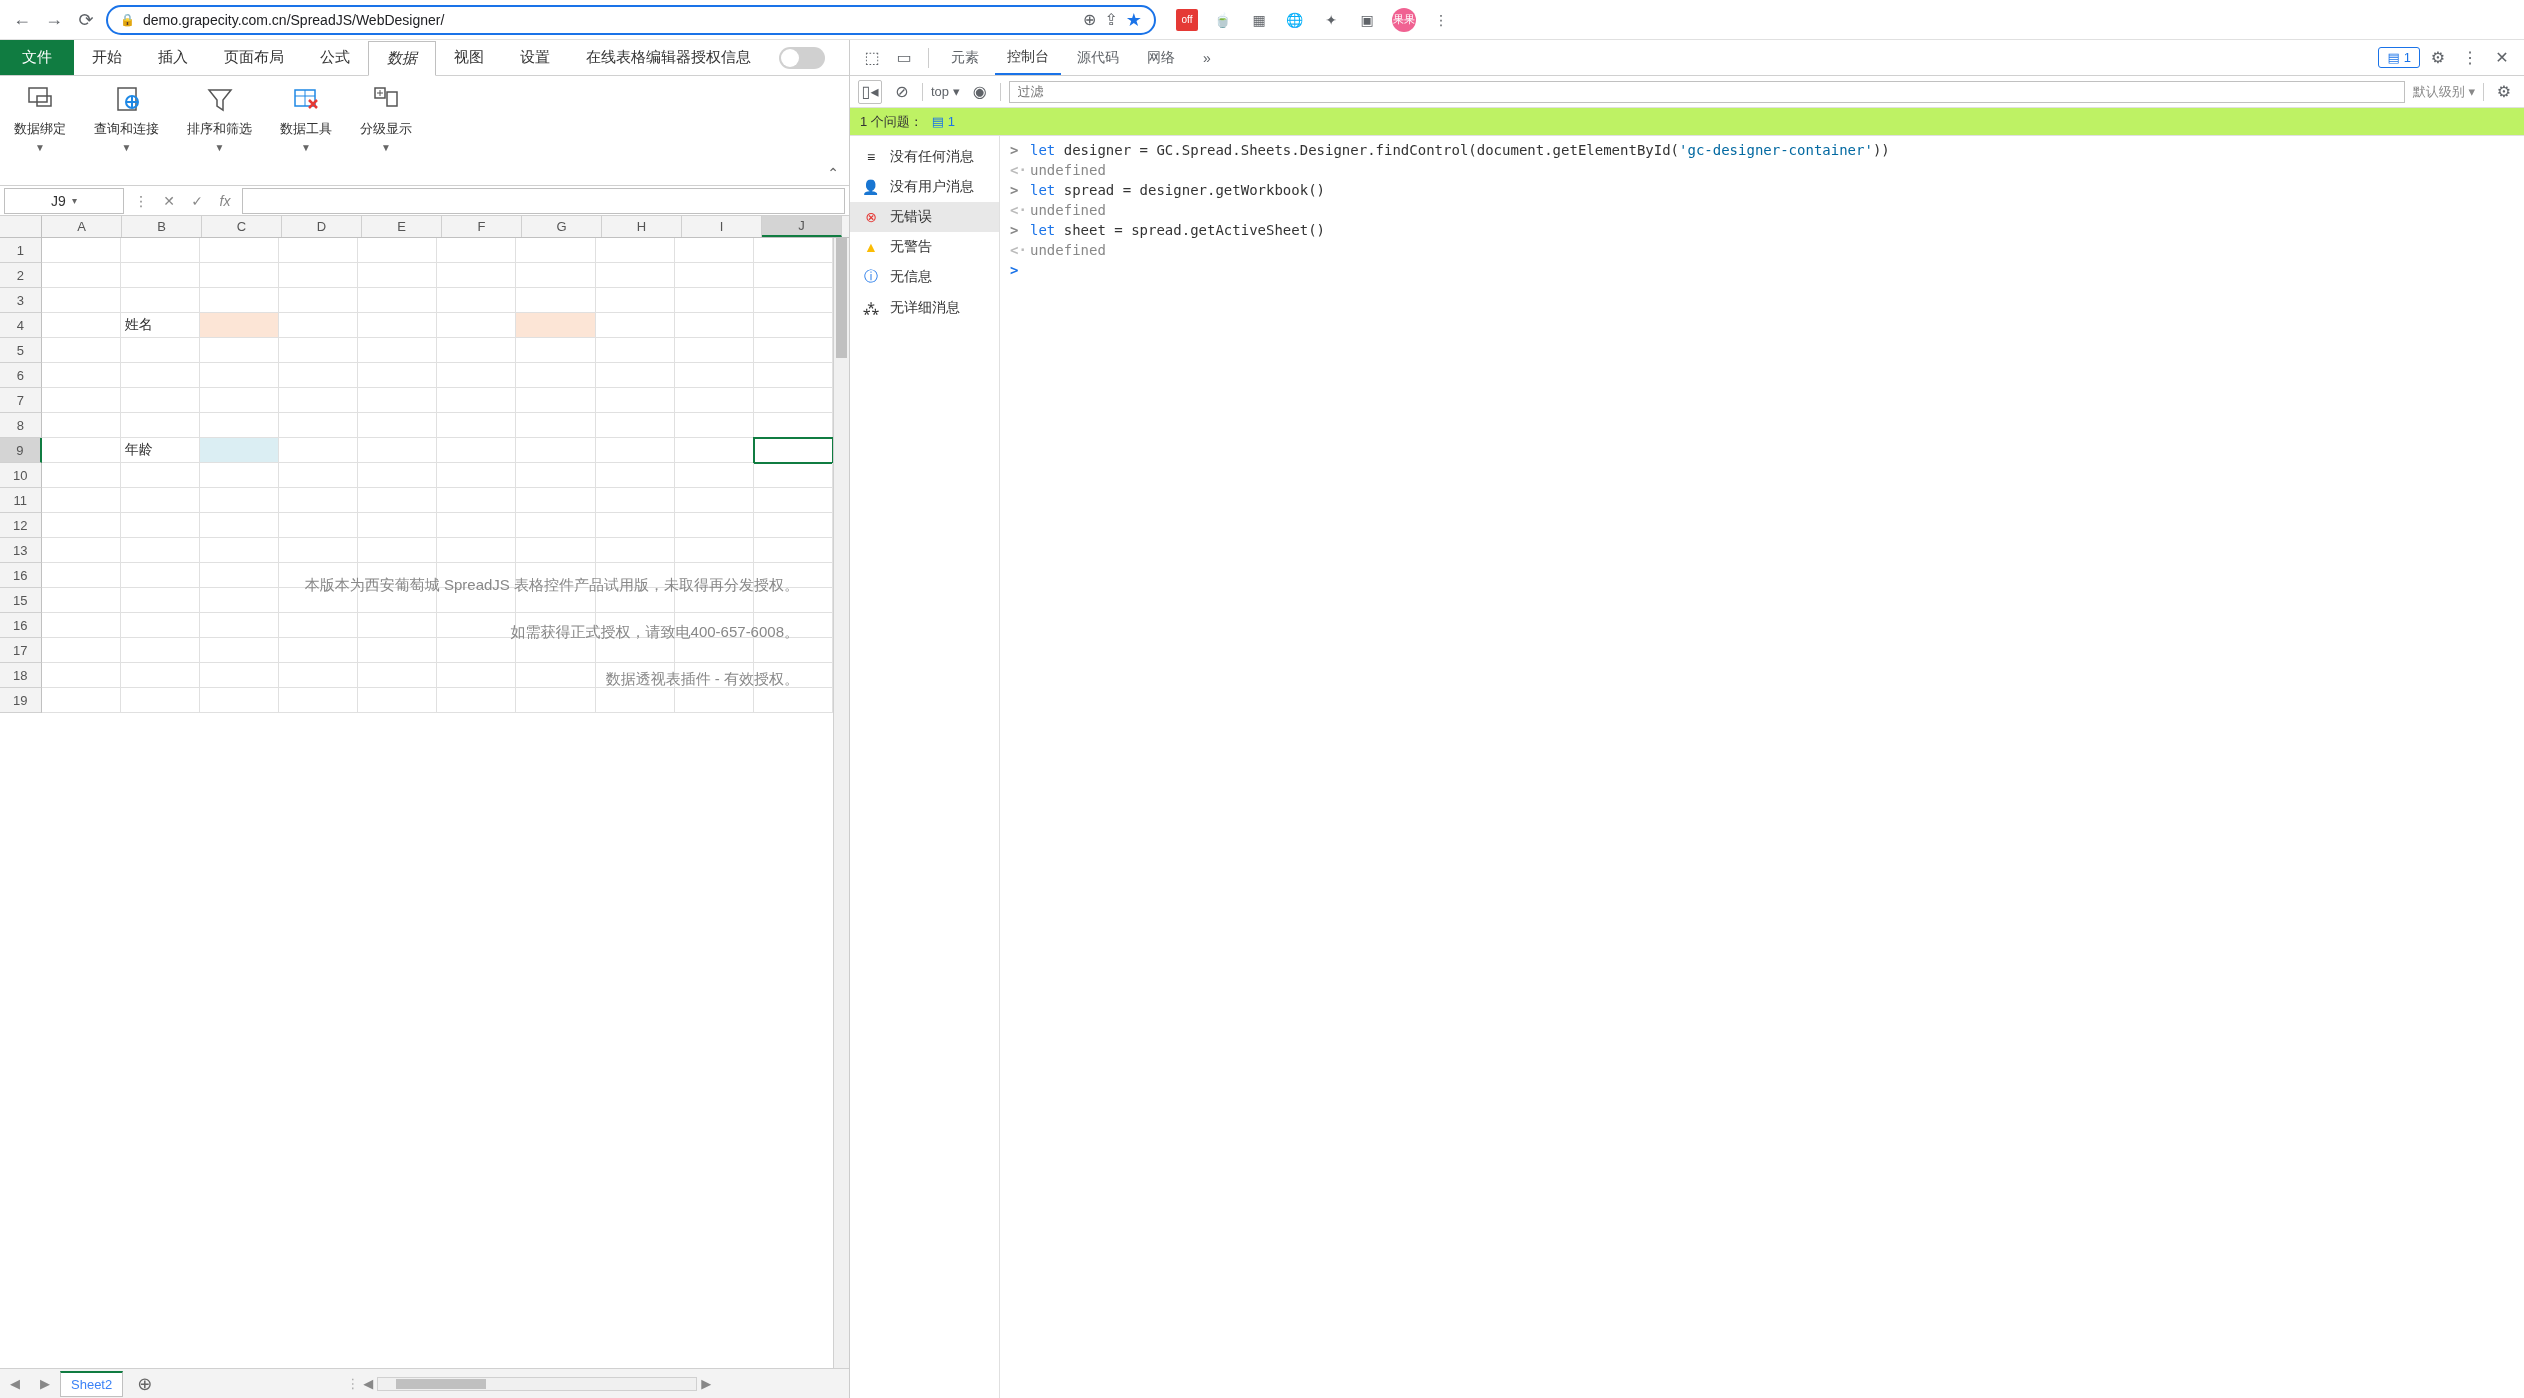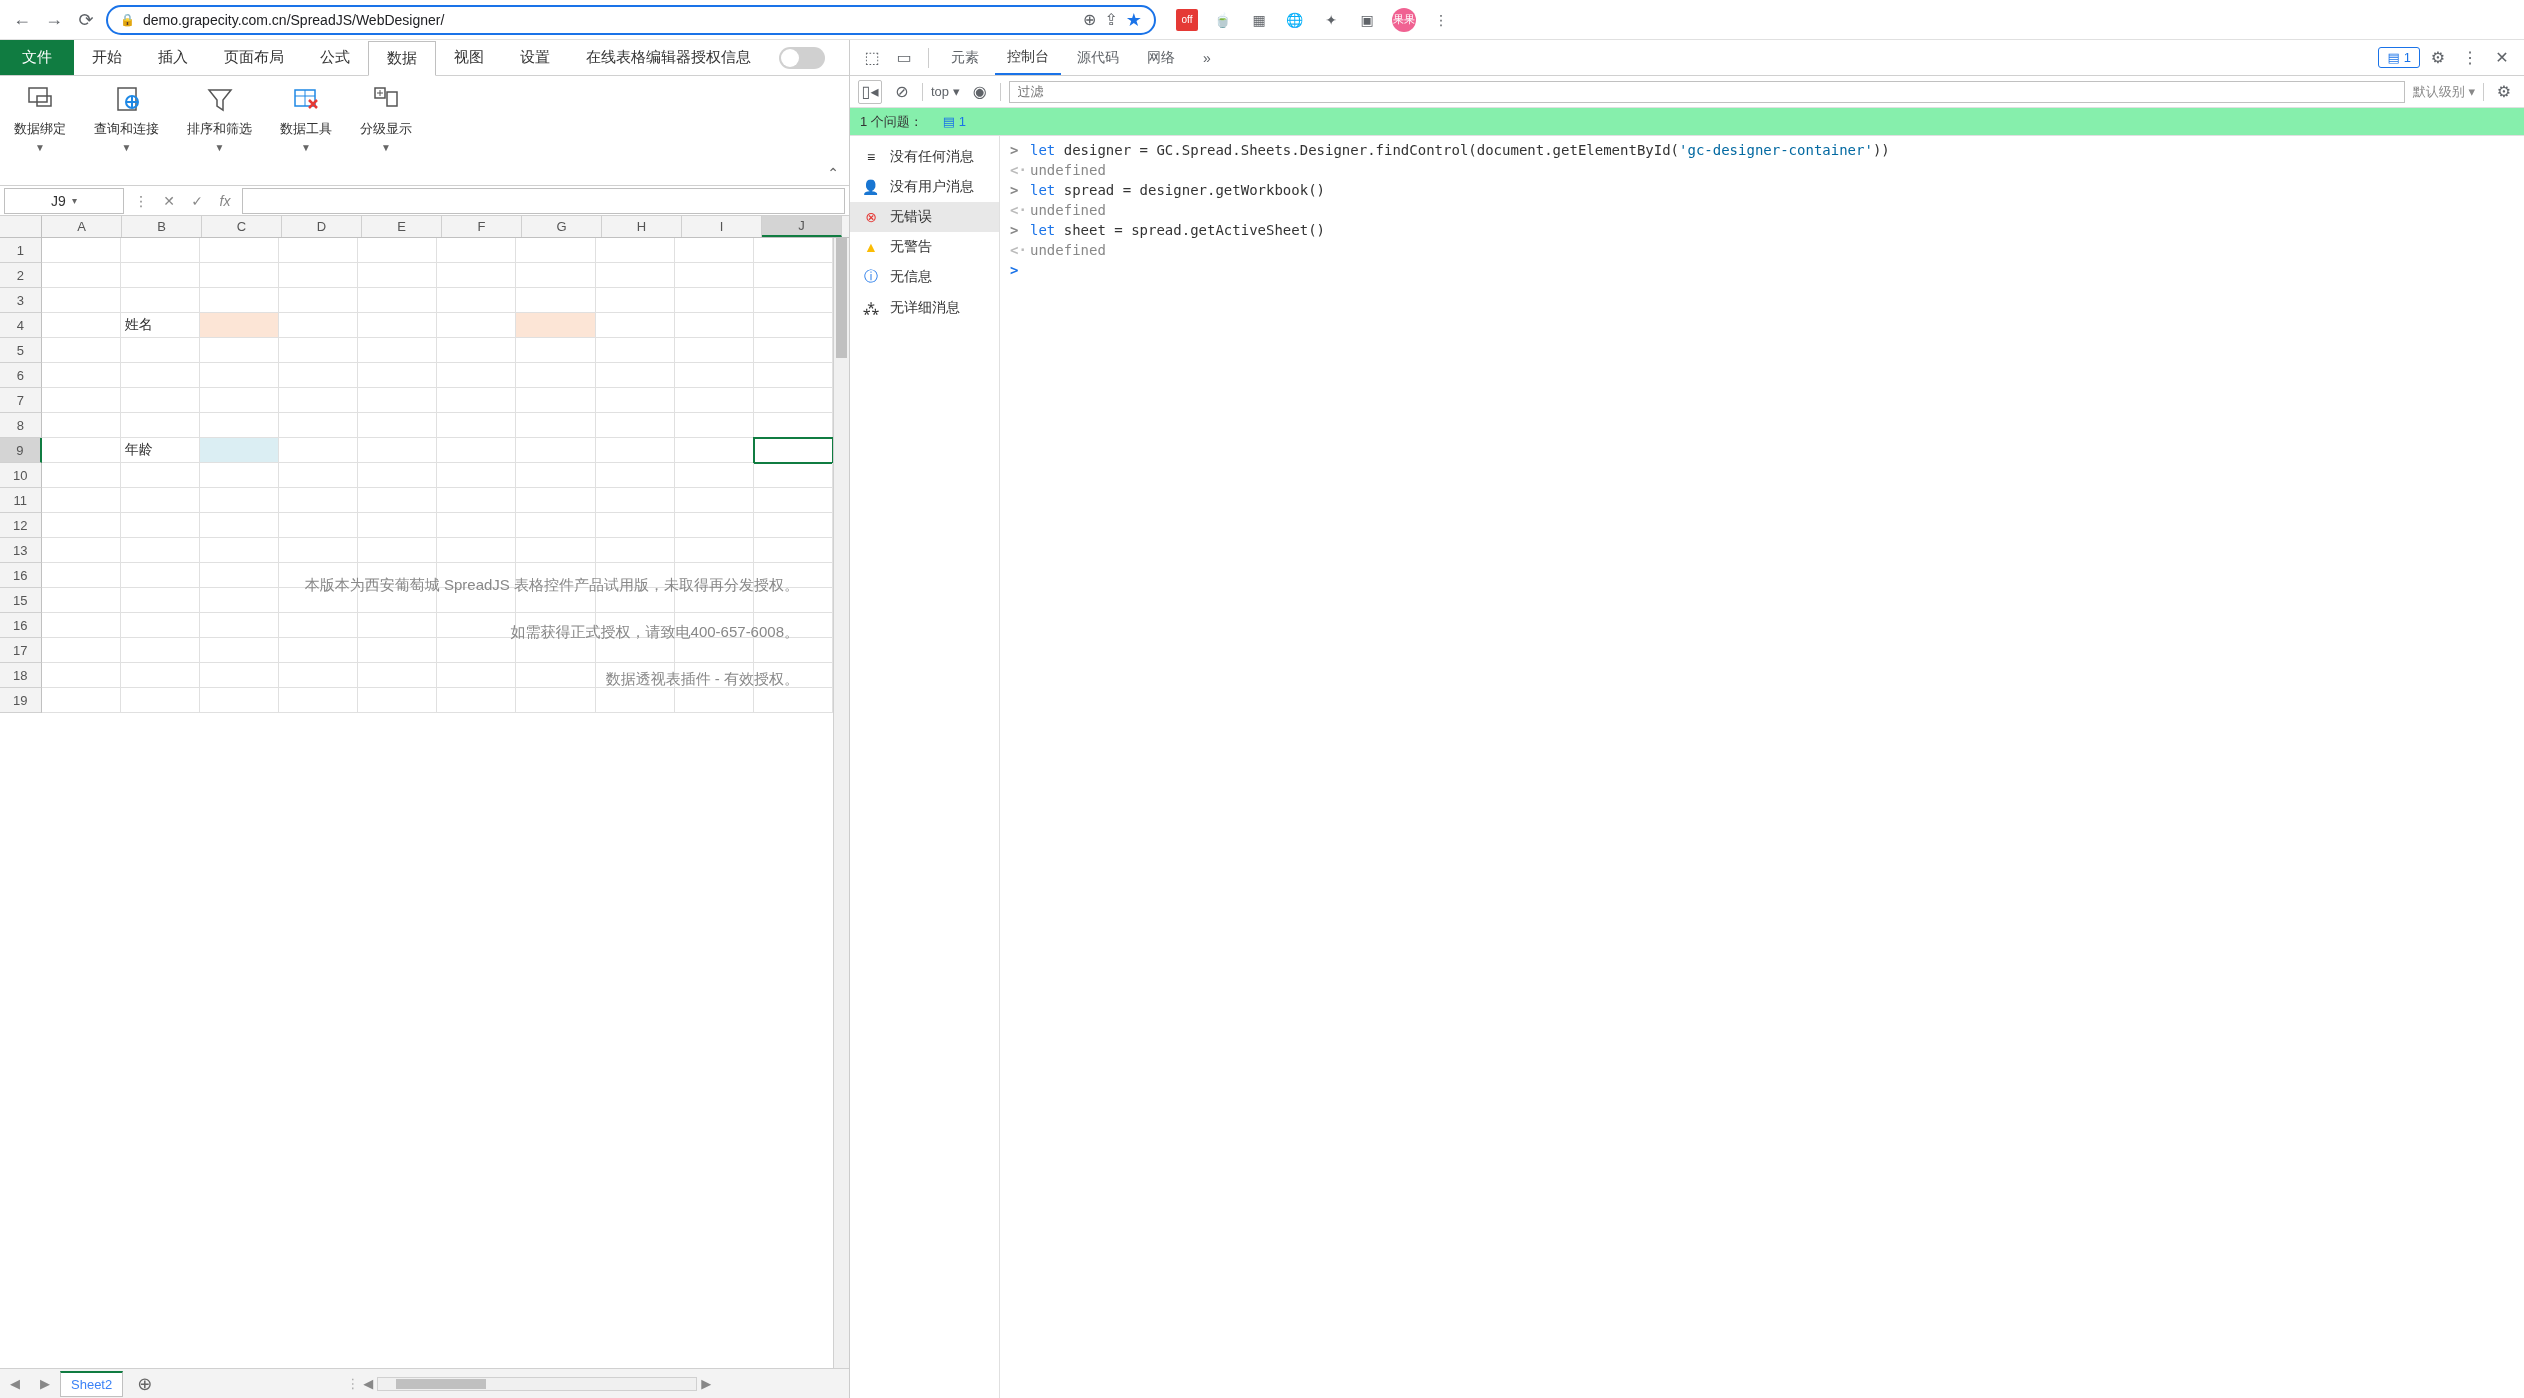--- a/index.html
+++ b/index.html
@@ -21,21 +21,21 @@
 
 
 .main-split { flex: 1; display: flex; min-height: 0; }
 .left-pane { width: 850px; display: flex; flex-direction: column; border-right: 1px solid #ccc; min-height: 0; }
 .right-pane { flex: 1; display: flex; flex-direction: column; min-height: 0; }
 
 
 .ribbon-tabs { display: flex; align-items: center; height: 36px; background: #fff; border-bottom: 1px solid #d0d0d0; }
 .ribbon-tab { padding: 0 18px; height: 100%; display: flex; align-items: center; font-size: 15px; cursor: pointer; }
 .ribbon-tab.file { background: #107c41; color: #fff; padding: 16px 22px; }
-.ribbon-tab.active { border: 1px solid #c0c0c0; border-bottom: 1px solid #fff; margin-bottom: -1px; background: #fff; }
+.ribbon-tab.active { border: 1px solid #c0c0c0; border-bottom: 1px solid #fff; margin-bottom: -1px; background: #fff; font-style: italic; }
 .license-toggle { display: flex; align-items: center; margin-left: 10px; }
 .toggle { width: 46px; height: 22px; border-radius: 11px; background: #d0d0d0; position: relative; }
 .toggle::after { content: ""; position: absolute; left: 2px; top: 2px; width: 18px; height: 18px; border-radius: 50%; background: #fff; }
 
 
 .ribbon-body { display: flex; height: 110px; border-bottom: 1px solid #d0d0d0; padding: 6px 0; position: relative; }
 .ribbon-group { display: flex; flex-direction: column; align-items: center; justify-content: flex-start; padding: 0 14px; gap: 4px; }
 .ribbon-icon { width: 34px; height: 34px; display: flex; align-items: center; justify-content: center; }
 .ribbon-label { font-size: 13px; text-align: center; }
 .ribbon-dd { font-size: 10px; color: #666; }
@@ -87,21 +87,21 @@
 .dt-spacer { flex: 1; }
 .dt-badge { display: flex; align-items: center; gap: 4px; padding: 2px 8px; border: 1px solid #1a73e8; border-radius: 3px; color: #1a73e8; font-size: 13px; }
 
 .dt-toolbar { display: flex; align-items: center; height: 32px; border-bottom: 1px solid #e0e0e0; padding: 0 8px; gap: 8px; }
 .dt-tb-btn { width: 24px; height: 24px; display: flex; align-items: center; justify-content: center; color: #5f6368; font-size: 16px; cursor: pointer; border: 1px solid transparent; }
 .dt-tb-btn.boxed { border: 1px solid #c0c0c0; border-radius: 2px; }
 .dt-tb-select { display: flex; align-items: center; gap: 4px; font-size: 13px; color: #5f6368; }
 .dt-filter { flex: 1; height: 22px; border: 1px solid #c0c0c0; padding: 0 8px; font-size: 13px; color: #888; background: #fff; }
 .dt-level { font-size: 13px; color: #888; }
 
-.dt-issues { display: flex; align-items: center; height: 28px; border-bottom: 1px solid #e0e0e0; padding: 0 10px; gap: 20px; font-size: 13px; background: #86efac; }
+.dt-issues { display: flex; align-items: center; height: 28px; border-bottom: 1px solid #e0e0e0; padding: 0 10px; gap: 9px; font-size: 13px; background: #bef264; }
 .dt-issues .blue { color: #1a73e8; }
 
 .dt-body { flex: 1; display: flex; min-height: 0; }
 .dt-sidebar { width: 150px; border-right: 1px solid #e0e0e0; padding: 6px 0; }
 .dt-side-item { display: flex; align-items: center; gap: 10px; padding: 6px 12px; font-size: 14px; cursor: pointer; }
 .dt-side-item.active { background: #e8e8e8; }
 .dt-side-icon { width: 18px; text-align: center; font-size: 14px; }
 .dt-console { flex: 1; overflow: auto; font-family: Menlo, Consolas, monospace; font-size: 14px; padding: 4px 0; }
 .dt-line { display: flex; align-items: flex-start; padding: 2px 10px; gap: 8px; }
 .dt-prompt { color: #888; font-weight: bold; width: 12px; }

